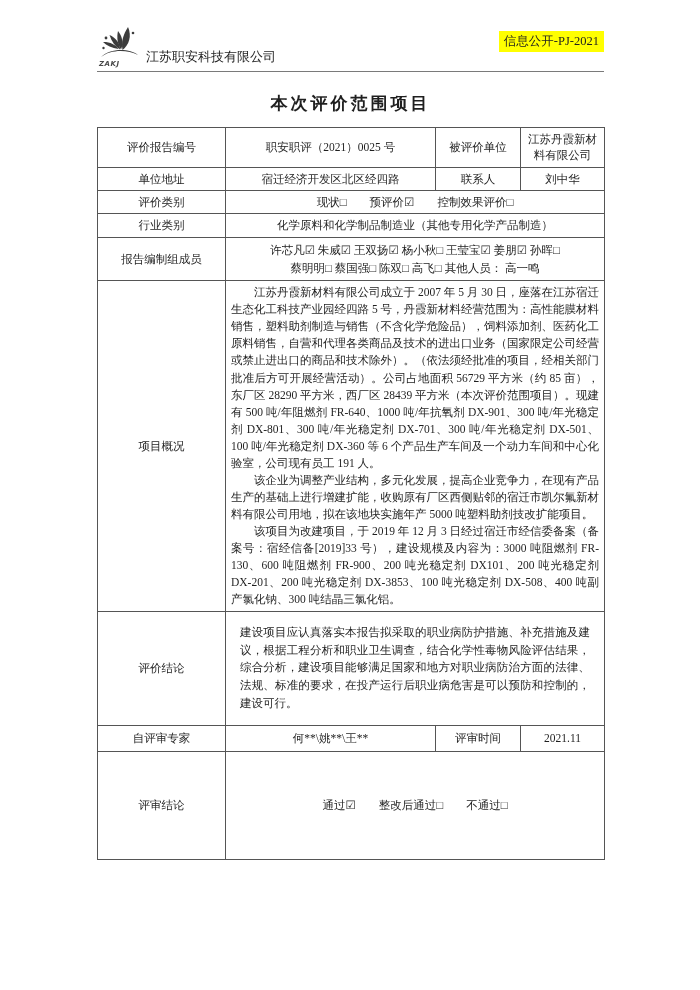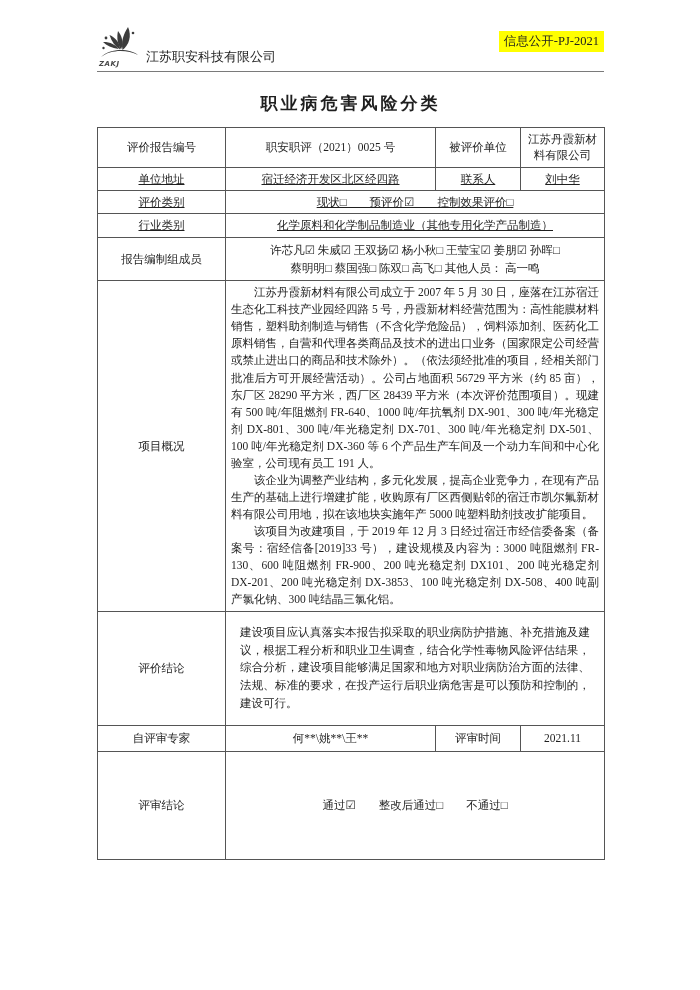--- a/index.html
+++ b/index.html
@@ -39,21 +39,21 @@
   }
   table.info-table td{
     border:1px solid #555;vertical-align:middle;
     padding:3px 5px;box-sizing:border-box;
   }
   col.c1{width:128px;} col.c2{width:210px;} col.c3{width:85px;} col.c4{width:84px;}
   td.lbl{text-align:center;}
   td.center{text-align:center;}
   td.left{text-align:center;}
   tr.r1 td{height:38px;}
-  tr.r2 td, tr.r3 td, tr.r4 td, tr.r7 td{height:22px;text-decoration:underline;}
+  tr.r2 td, tr.r3 td, tr.r4 td, tr.r7 td{height:22px;}
   tr.r5 td{height:42px;}
   tr.r9 td{height:26px;}
   tr.r10 td{height:108px;}
   .para-cell{padding:4px 8px 4px 8px;vertical-align:top;}
   .para-cell p{
     margin:0;text-indent:2em;text-align:justify;line-height:1.48;
   }
   .concl-cell{padding:6px 8px;}
   .concl-cell p{margin:9px;text-align:justify;line-height:1.55;}
   .members-cell{padding:4px 8px;line-height:1.6;}
@@ -85,21 +85,21 @@
             <circle cx="36" cy="7" r="1.3"></circle>
           </g>
         </svg>
         <span class="logo-text">ZAKJ</span>
       </div>
       <span class="company-name">江苏职安科技有限公司</span>
     </div>
     <span class="doc-code">信息公开-PJ-2021</span>
   </div>
 
-  <div class="title">职业病危害风险分类</div>
+  <div class="title">本次评价范围项目</div>
 
   <table class="info-table">
     <colgroup>
         <col class="c1">
         <col class="c2">
         <col class="c3">
         <col class="c4">
       </colgroup>
 
     <tbody>

